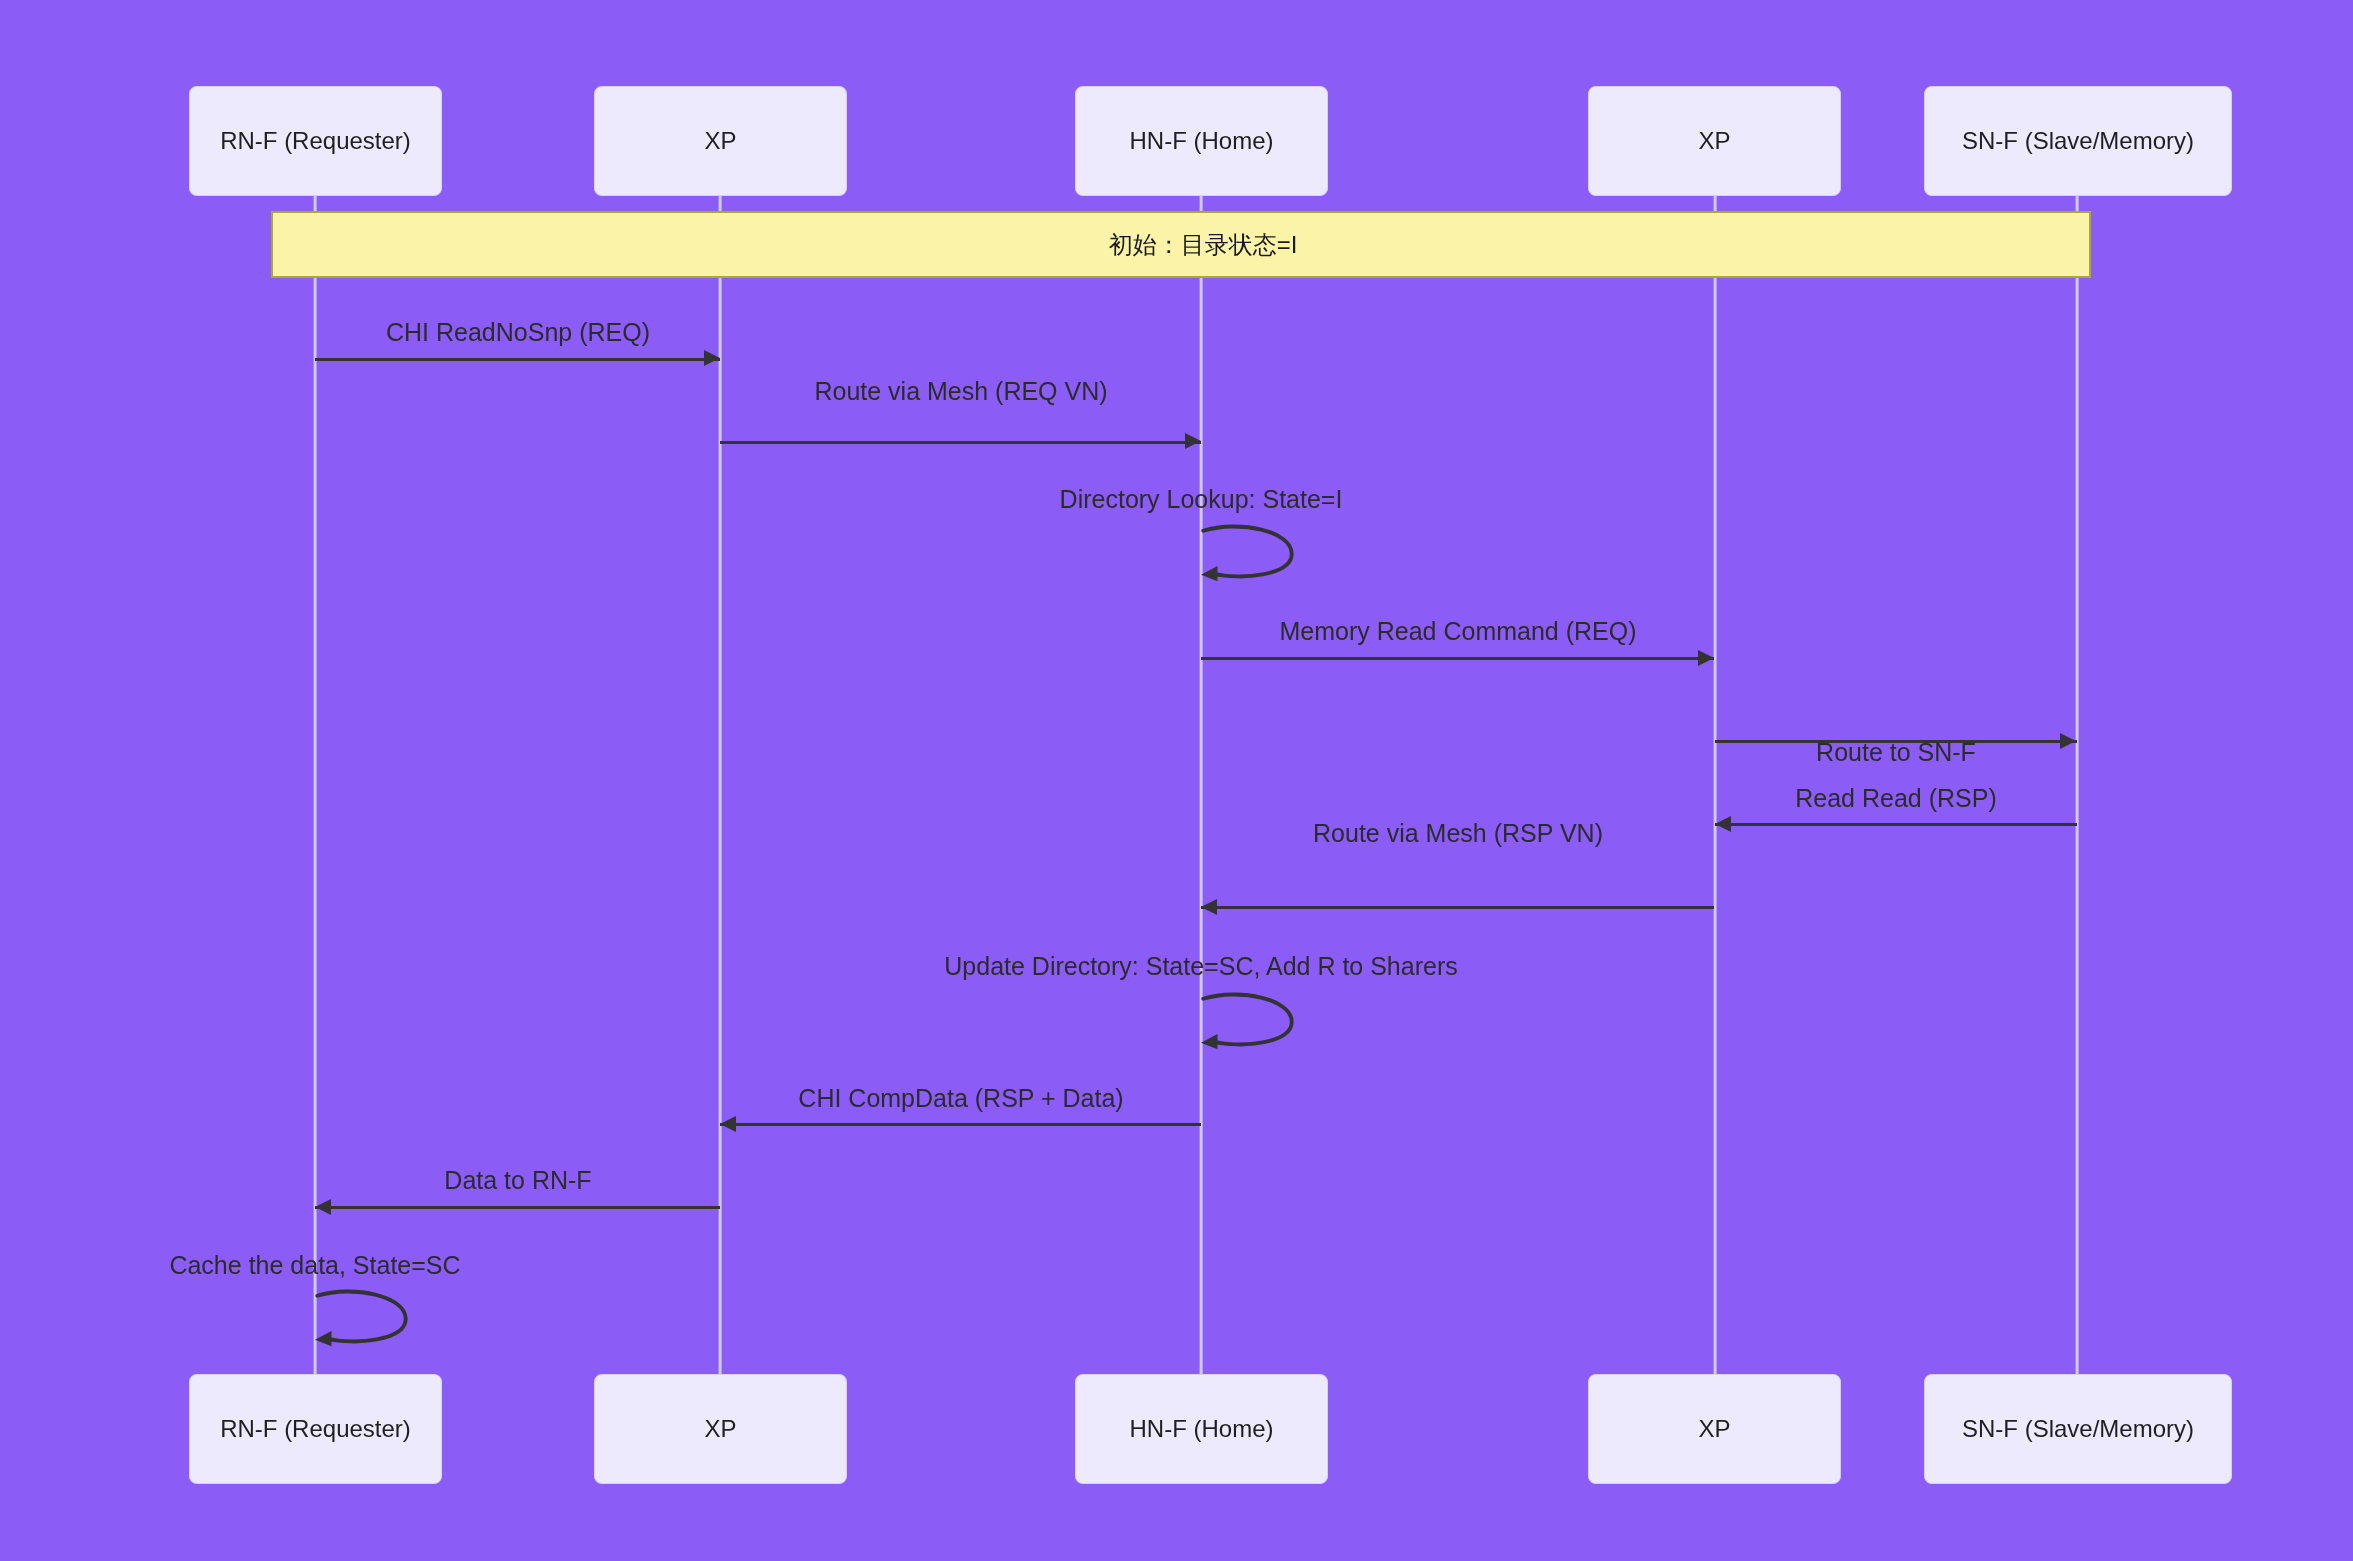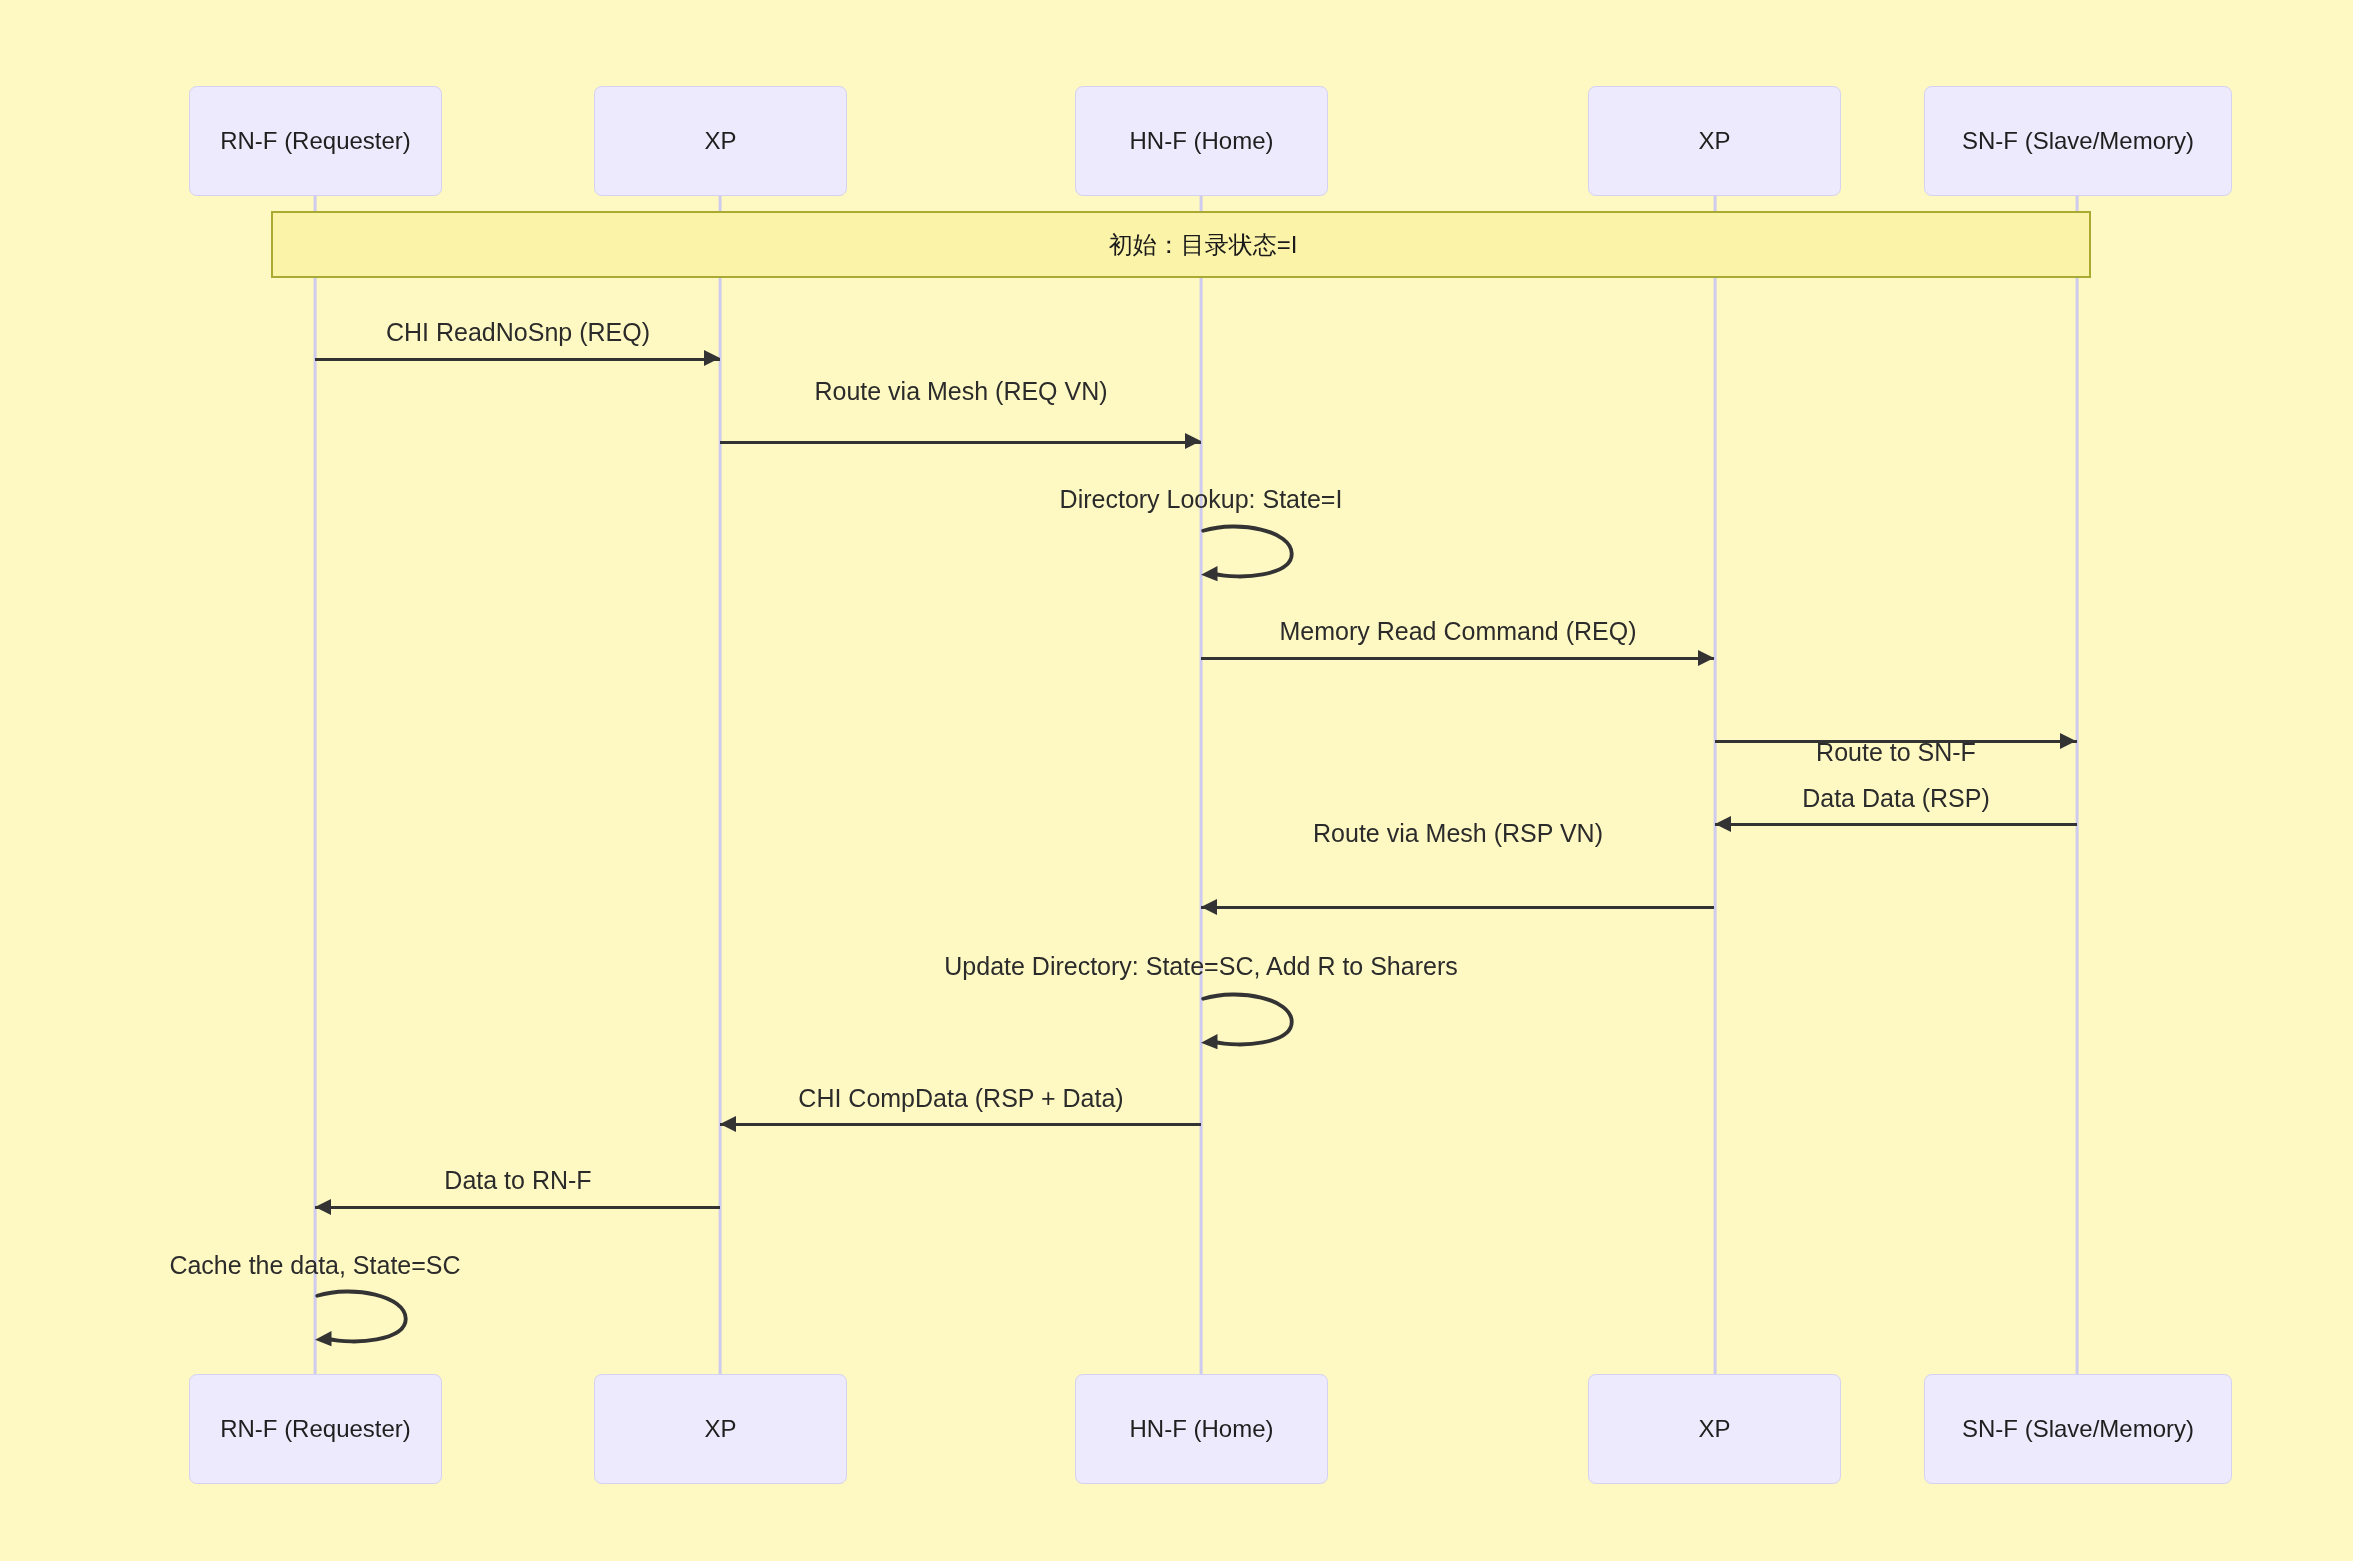--- a/index.html
+++ b/index.html
@@ -11,21 +11,21 @@
   body {
     font-family: "Liberation Sans", "DejaVu Sans", sans-serif;
     width: 2354px;
     height: 1561px;
     overflow: hidden;
   }
   #diagram {
     position: relative;
     width: 2354px;
     height: 1561px;
-    background: #fef9c3;
+    background: #8b5cf6;
   }
 
   
   .lifeline {
     position: absolute;
     width: 2.8px;
     background: #CFCBEE;
     transform: translateX(-1.4px);
   }
 
@@ -148,21 +148,21 @@
           <path d="M 4 10 C 70 -10 165 10 165 52 C 165 92 72 100 22 88" fill="none" stroke="#333333" stroke-width="7" stroke-linecap="round"></path>
           <polygon points="30,74 30,102 0,90" fill="#333333"></polygon>
         </svg>
       </div>
       <div class="msg-label" style="left: 1458px; top: 619px;">Memory Read Command (REQ)</div>
       <div class="arrow-line" style="left: 1201px; top: 657px; width: 513px;"></div>
       <div class="arrow-head right" style="top: 650px; left: 1698px;"></div>
       <div class="msg-label" style="left: 1896px; top: 740px;">Route to SN-F</div>
       <div class="arrow-line" style="left: 1715px; top: 740px; width: 362px;"></div>
       <div class="arrow-head right" style="top: 733px; left: 2060px;"></div>
-      <div class="msg-label" style="left: 1896px; top: 786px;">Data Data (RSP)</div>
+      <div class="msg-label" style="left: 1896px; top: 786px;">Read Read (RSP)</div>
       <div class="arrow-line" style="left: 1715px; top: 823px; width: 362px;"></div>
       <div class="arrow-head left" style="top: 816px; left: 1715px;"></div>
       <div class="msg-label" style="left: 1458px; top: 821px;">Route via Mesh (RSP VN)</div>
       <div class="arrow-line" style="left: 1201px; top: 906px; width: 513px;"></div>
       <div class="arrow-head left" style="top: 899px; left: 1201px;"></div>
       <div class="msg-label" style="left: 1201px; top: 954px;">Update Directory: State=SC, Add R to Sharers</div>
       <div class="selfloop" style="left: 1201px; top: 993px;">
         <svg width="110" height="61" viewBox="0 0 200 110">
           <path d="M 4 10 C 70 -10 165 10 165 52 C 165 92 72 100 22 88" fill="none" stroke="#333333" stroke-width="7" stroke-linecap="round"></path>
           <polygon points="30,74 30,102 0,90" fill="#333333"></polygon>

